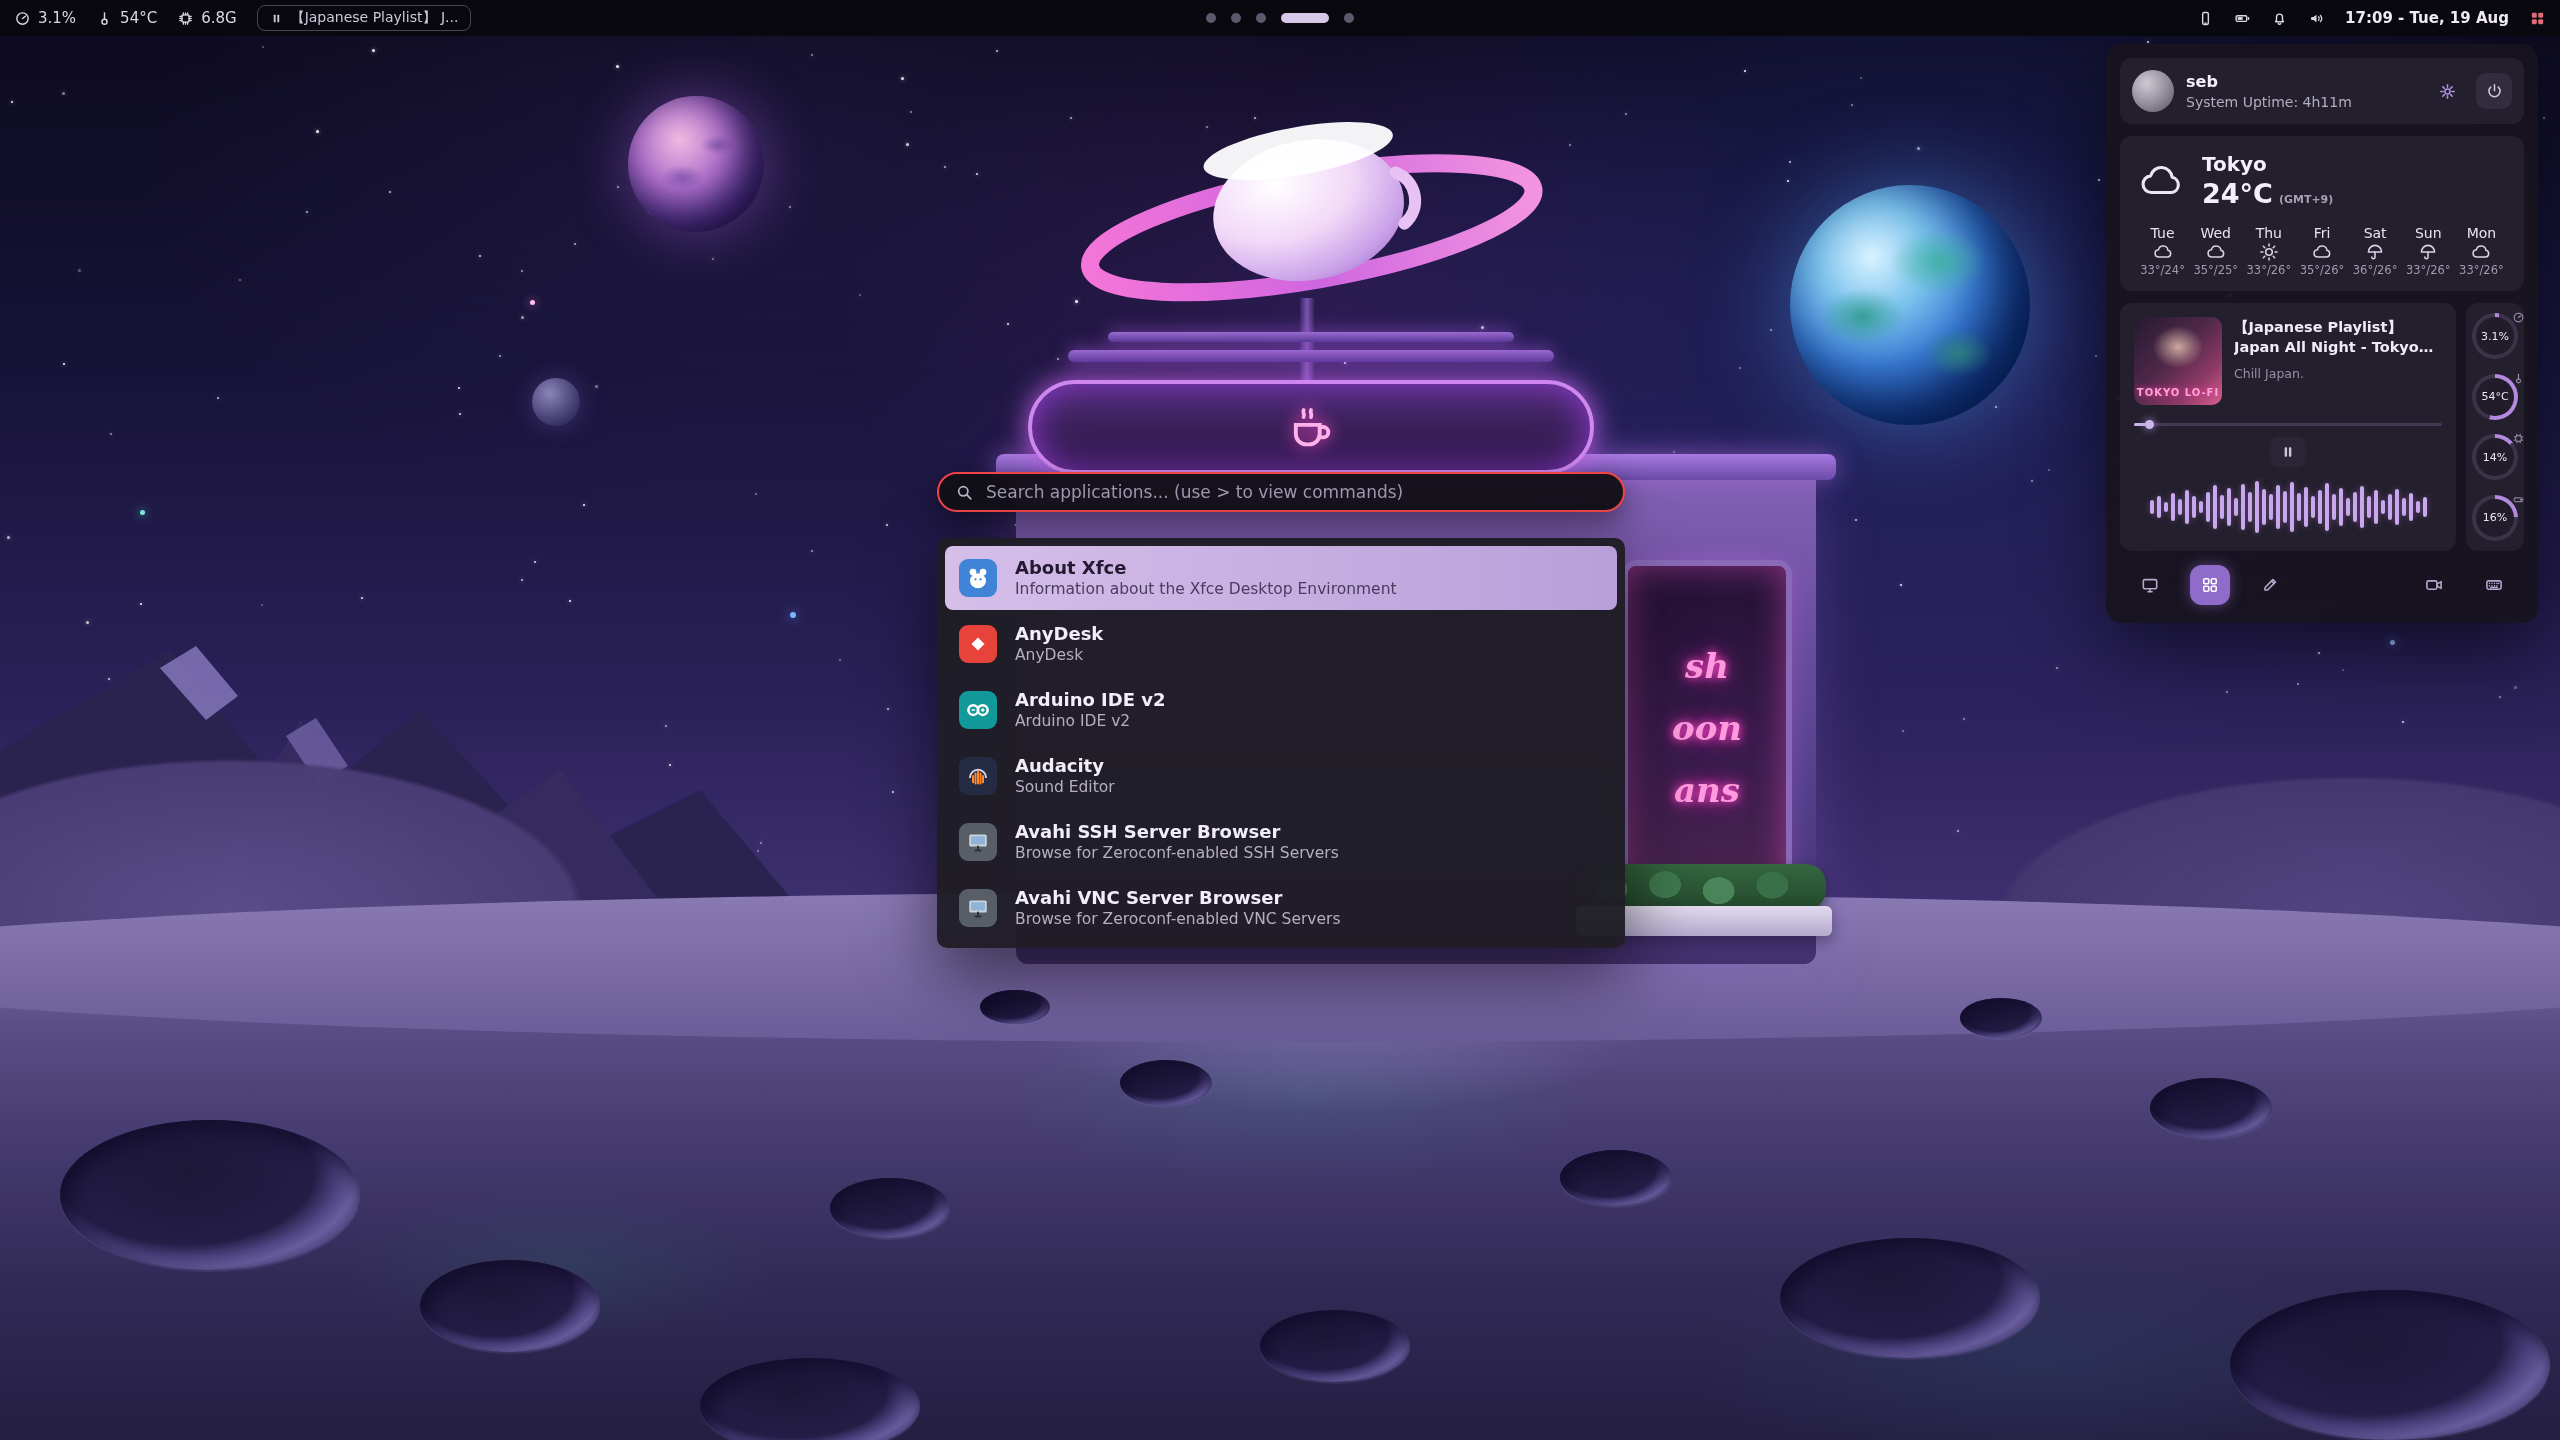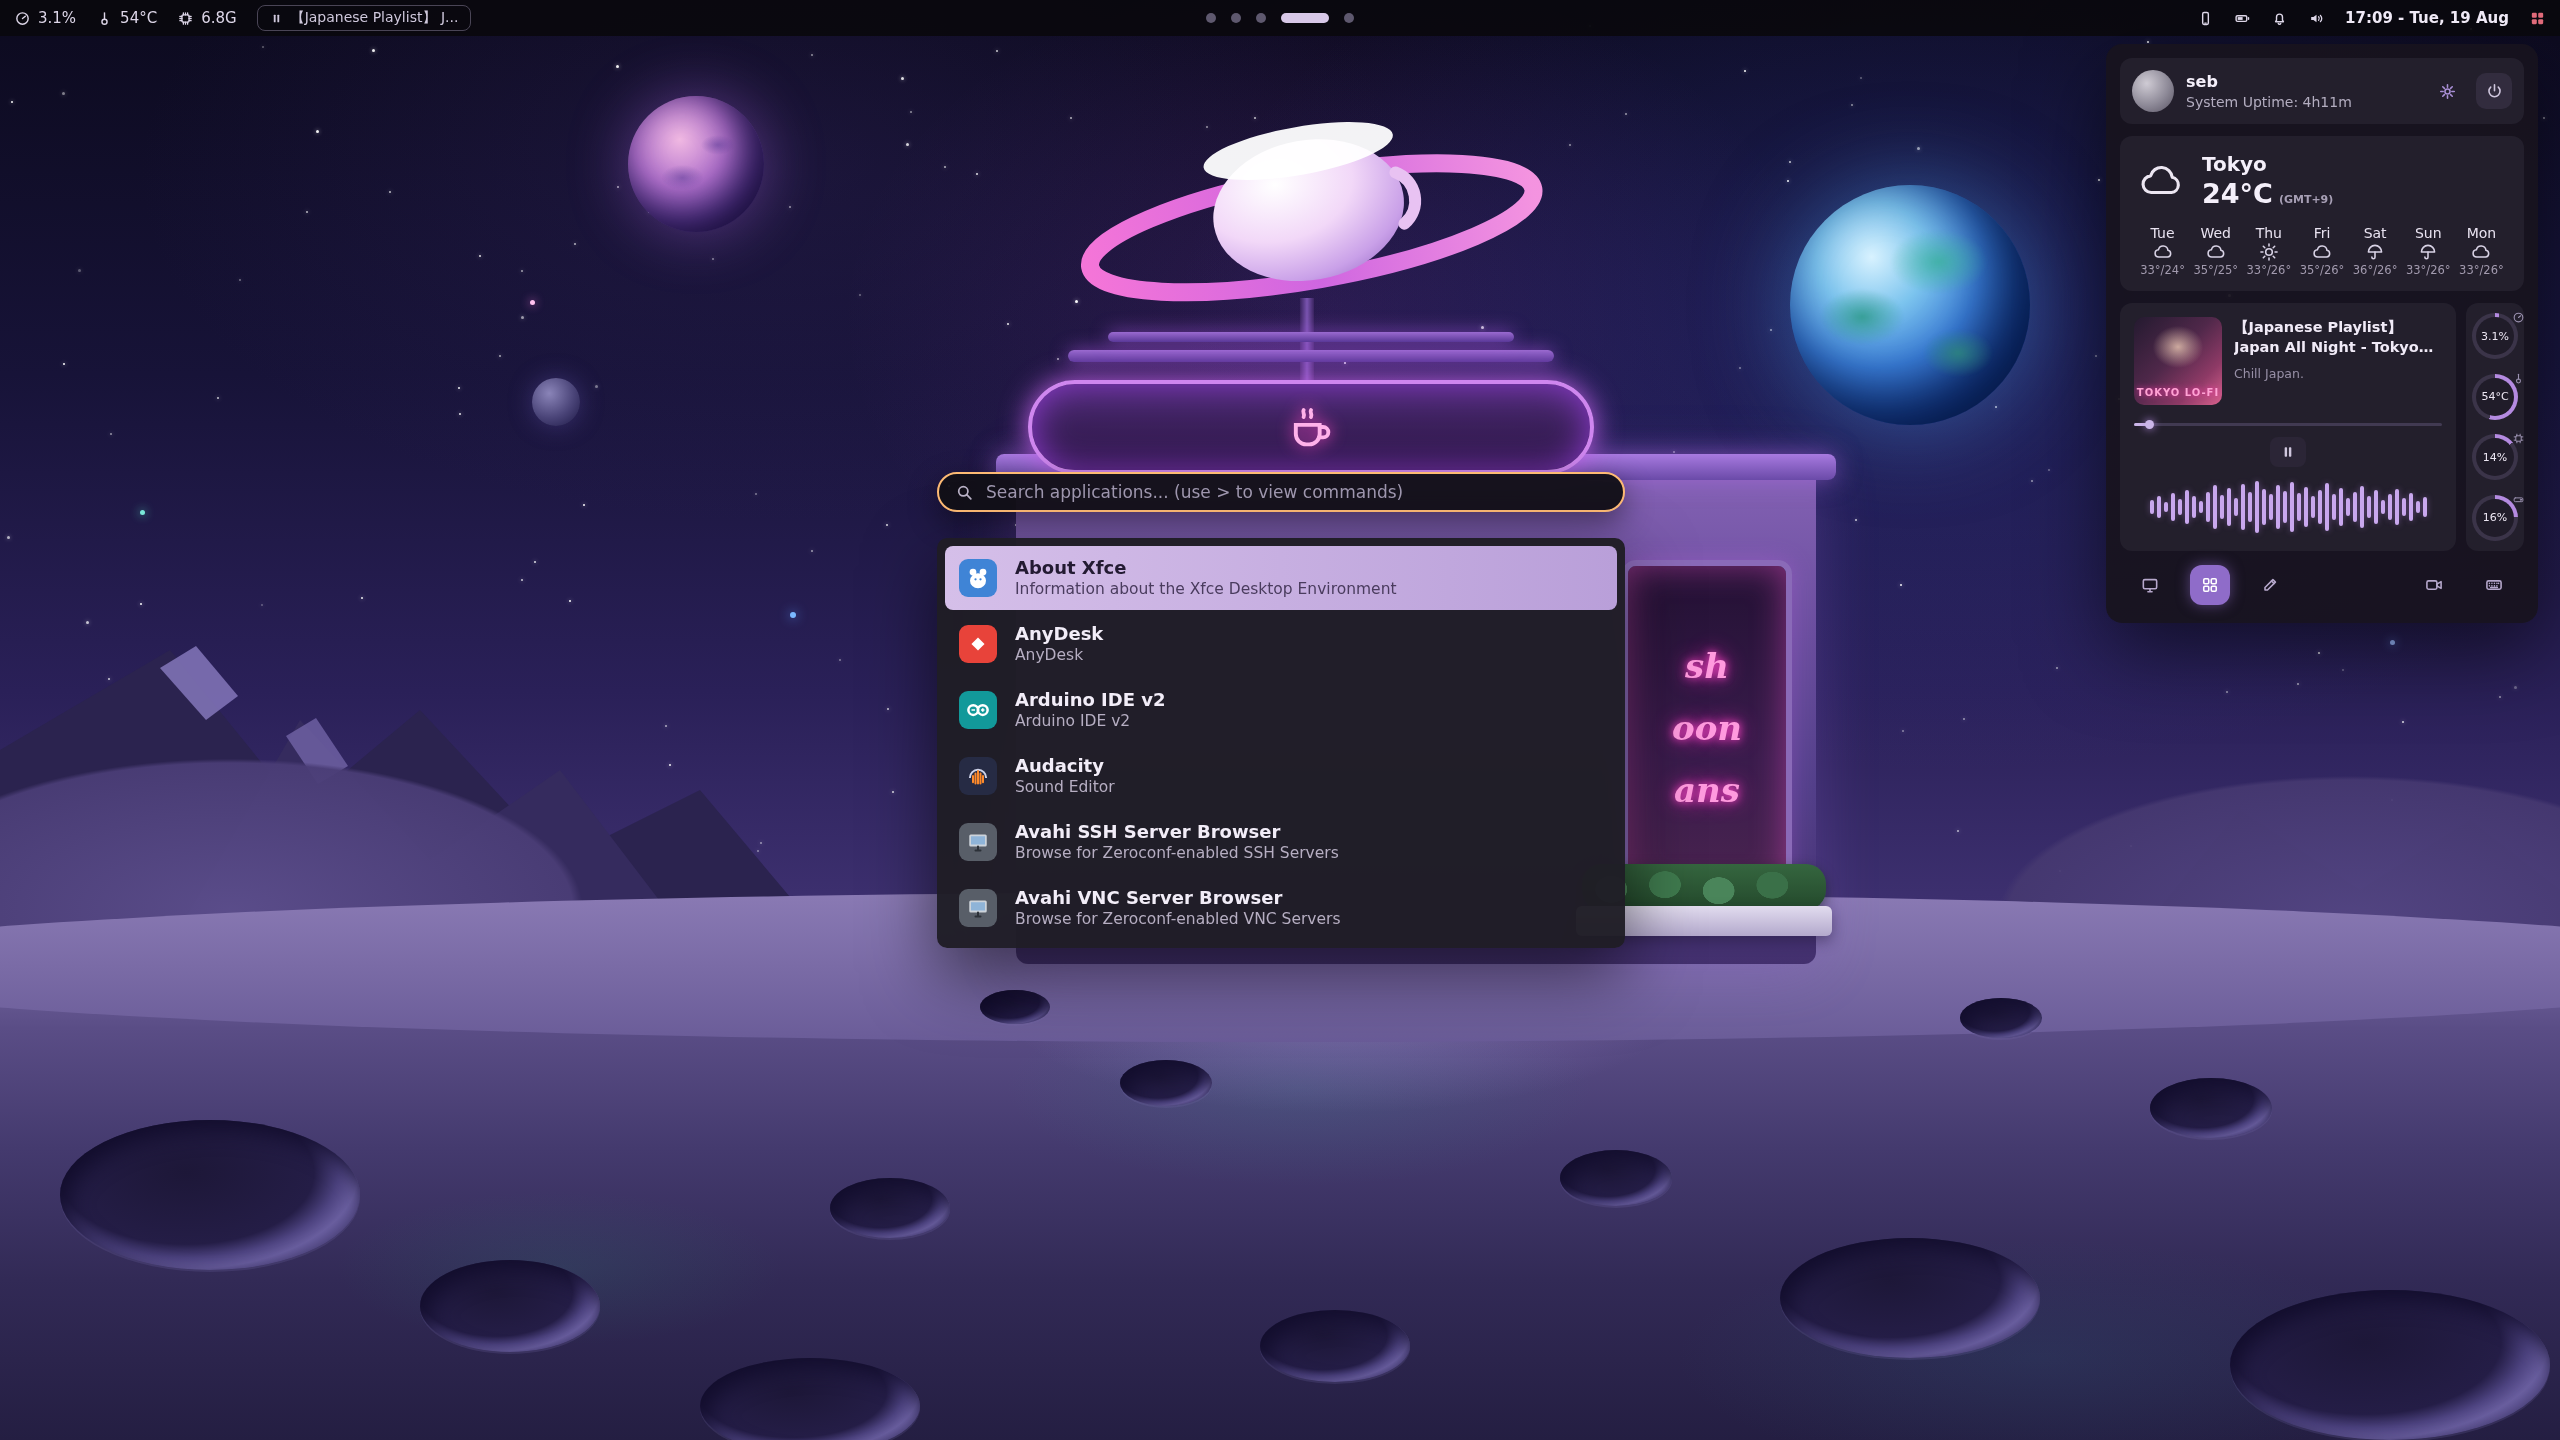--- a/index.html
+++ b/index.html
@@ -105,21 +105,21 @@
   .tb-center { position:absolute; left:50%; top:0; height:36px; transform:translateX(-50%);
     display:flex; align-items:center; gap:15px; }
   .dot { width:10px; height:10px; border-radius:6px; background:#5e586e; display:inline-block; }
   .dot.active { width:48px; background:#d8c8e8; }
   .tb-clock { font-weight:bold; font-size:15px; color:#efe9f6; }
   .tb-grid { color:#e06a7a; }
 
   
   .launcher { position:absolute; left:937px; top:472px; width:688px; z-index:30; }
   .searchbar { display:flex; align-items:center; gap:12px; height:40px; border-radius:20px;
-    border:2px solid #fdba74; background:rgba(18,16,23,.96); padding:0 16px;
+    border:2px solid #ef4444; background:rgba(18,16,23,.96); padding:0 16px;
     box-shadow:0 10px 30px rgba(0,0,0,.45); }
   .searchbar svg { width:19px; height:19px; color:#b9b1c6; flex:none; }
   .searchbar input { flex:1; background:transparent; border:none; outline:none; color:#ece6f4;
     font-size:17px; font-family:"DejaVu Sans", sans-serif; }
   .searchbar input::placeholder { color:#9e96ae; }
   .applist { margin-top:26px; background:rgba(31,29,37,.97); border-radius:10px; padding:8px 8px;
     box-shadow:0 26px 70px rgba(0,0,0,.55); }
   .row { display:flex; align-items:center; gap:18px; height:64px; padding:0 14px; border-radius:8px; cursor:default; }
   .row + .row { margin-top:2px; }
   .row.selected { background:linear-gradient(90deg,#d5bfe9,#b99fd9); }

